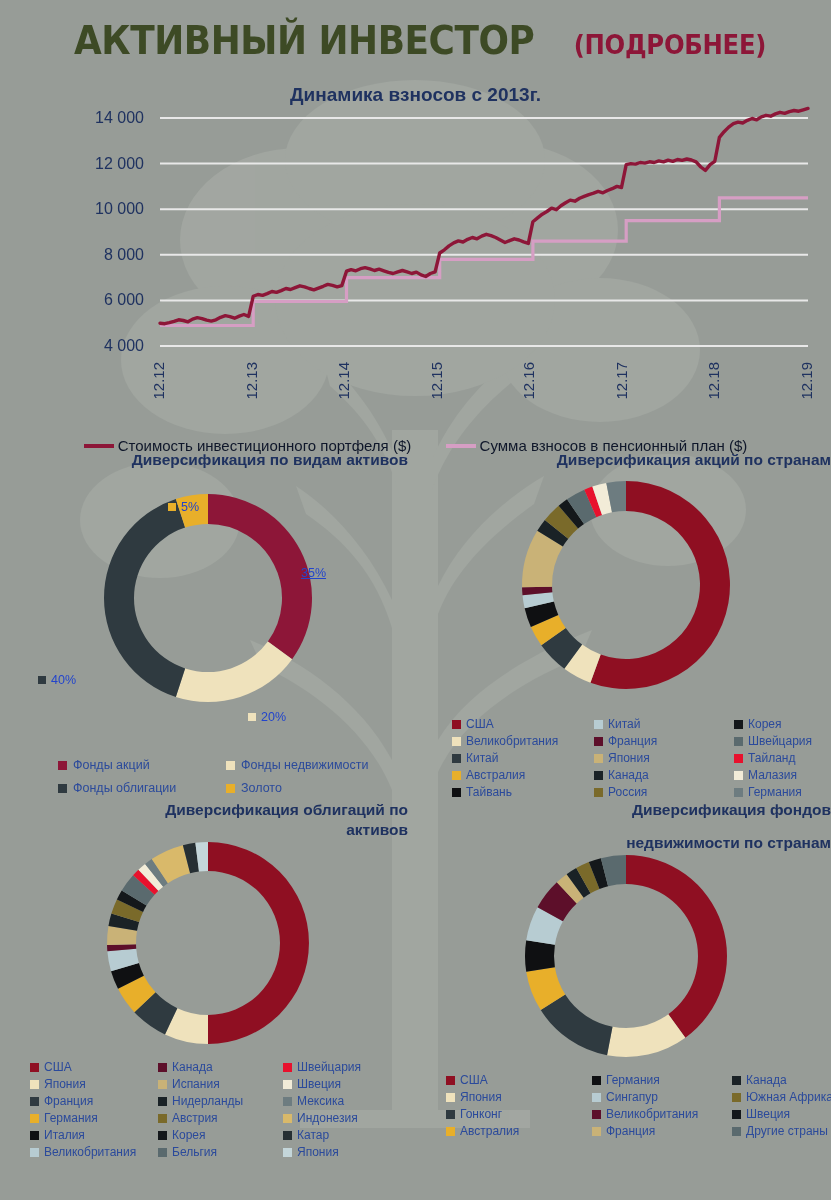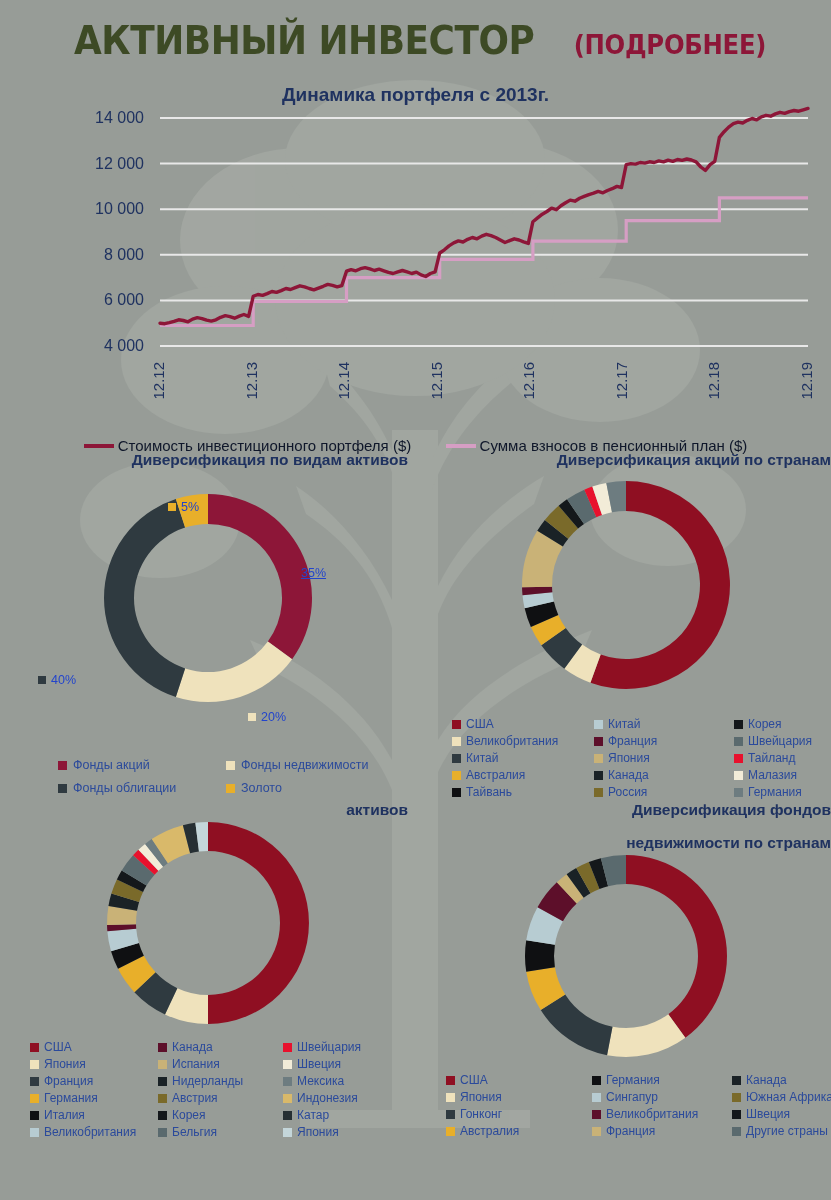--- a/index.html
+++ b/index.html
@@ -102,21 +102,21 @@
     <ellipse cx="668" cy="510" rx="78" ry="56"></ellipse>
     <rect x="300" y="1110" width="230" height="18"></rect>
   </g>
 </svg>
 
 <div class="title-row">
   <span class="t-main">АКТИВНЫЙ ИНВЕСТОР</span><span class="t-sub">(ПОДРОБНЕЕ)</span>
 </div>
 
 <div id="linechart-block">
-  <div id="lc-title" class="chart-title">Динамика портфеля с 2013г.</div>
+  <div id="lc-title" class="chart-title">Динамика взносов с 2013г.</div>
   <svg id="lc-svg" width="831" height="310" viewBox="0 0 831 310">
     <g id="lc-grid">
         <line x1="160" y1="240" x2="808" y2="240" class="gridline"></line>
         <line x1="160" y1="194.4" x2="808" y2="194.4" class="gridline"></line>
         <line x1="160" y1="148.8" x2="808" y2="148.8" class="gridline"></line>
         <line x1="160" y1="103.20000000000002" x2="808" y2="103.20000000000002" class="gridline"></line>
         <line x1="160" y1="57.599999999999994" x2="808" y2="57.599999999999994" class="gridline"></line>
         <line x1="160" y1="12" x2="808" y2="12" class="gridline"></line>
       </g>
     <g id="lc-yticks">
@@ -273,20 +273,21 @@
         <span>Россия</span>
       </div>
       <div class="ci">
         <span class="sq" style="background: rgb(109, 124, 128);"></span>
         <span>Германия</span>
       </div>
     </div>
 </div>
 
 <div class="donut-panel" style="left:8px;top:800px;width:400px;height:390px;">
+  <div class="donut-title chart-title" style="width:400px;">Диверсификация облигаций по</div>
   <div class="donut-title chart-title" style="width:400px;">активов</div>
   <div class="donut-wrap" style="width:400px;height:205px;">
     <svg id="donut-bonds" width="400" height="205" viewBox="0 0 400 205">
         <path d="M200.00,2.00A101,101 0 0 1 200.00,204.00L200.00,175.00A72,72 0 0 0 200.00,31.00Z" fill="#8f0f22"></path>
         <path d="M200.00,204.00A101,101 0 0 1 157.00,194.39L169.34,168.15A72,72 0 0 0 200.00,175.00Z" fill="#efe2bc"></path>
         <path d="M157.00,194.39A101,101 0 0 1 126.37,172.14L147.51,152.29A72,72 0 0 0 169.34,168.15Z" fill="#2f3a40"></path>
         <path d="M126.37,172.14A101,101 0 0 1 110.01,148.85L135.85,135.69A72,72 0 0 0 147.51,152.29Z" fill="#e8af2a"></path>
         <path d="M110.01,148.85A101,101 0 0 1 103.01,131.18L130.86,123.09A72,72 0 0 0 135.85,135.69Z" fill="#0f1012"></path>
         <path d="M103.01,131.18A101,101 0 0 1 99.34,111.24L128.24,108.87A72,72 0 0 0 130.86,123.09Z" fill="#b7ccd2"></path>
         <path d="M99.34,111.24A101,101 0 0 1 99.02,104.90L128.01,104.36A72,72 0 0 0 128.24,108.87Z" fill="#5d0f2a"></path>

